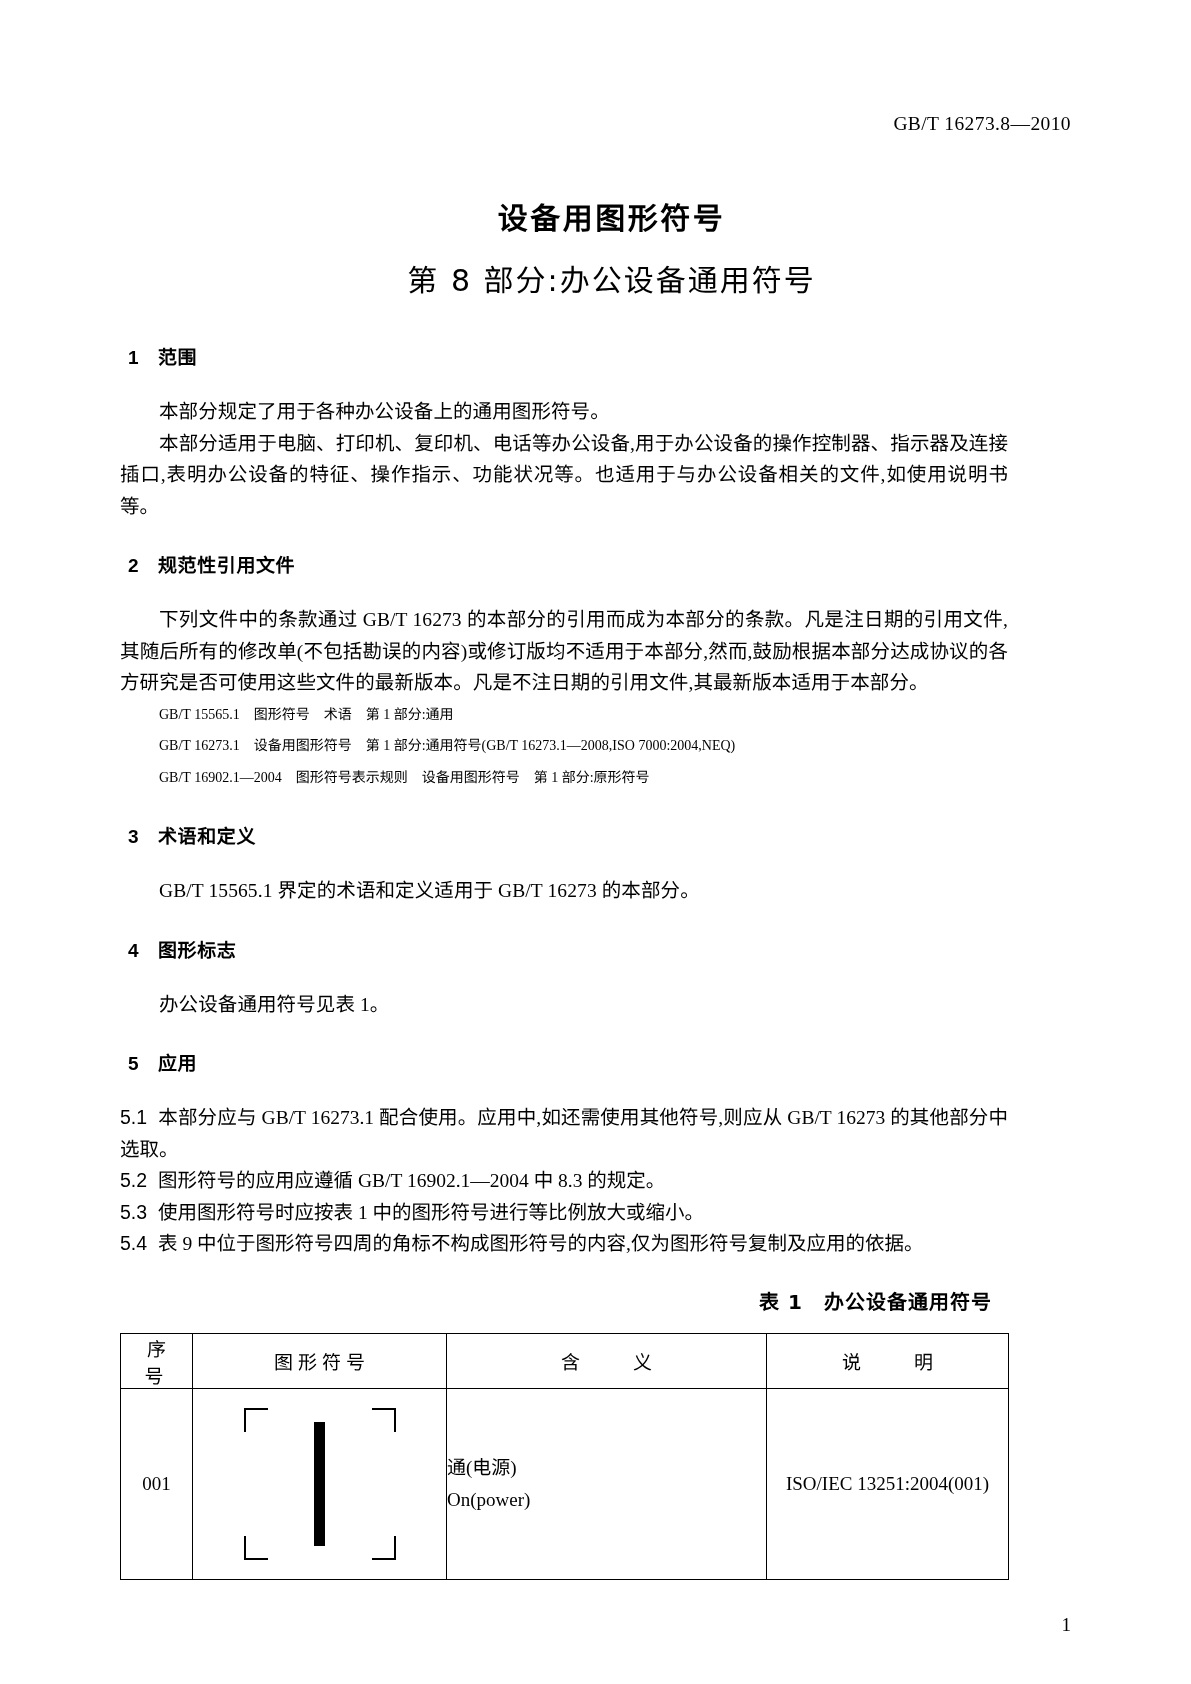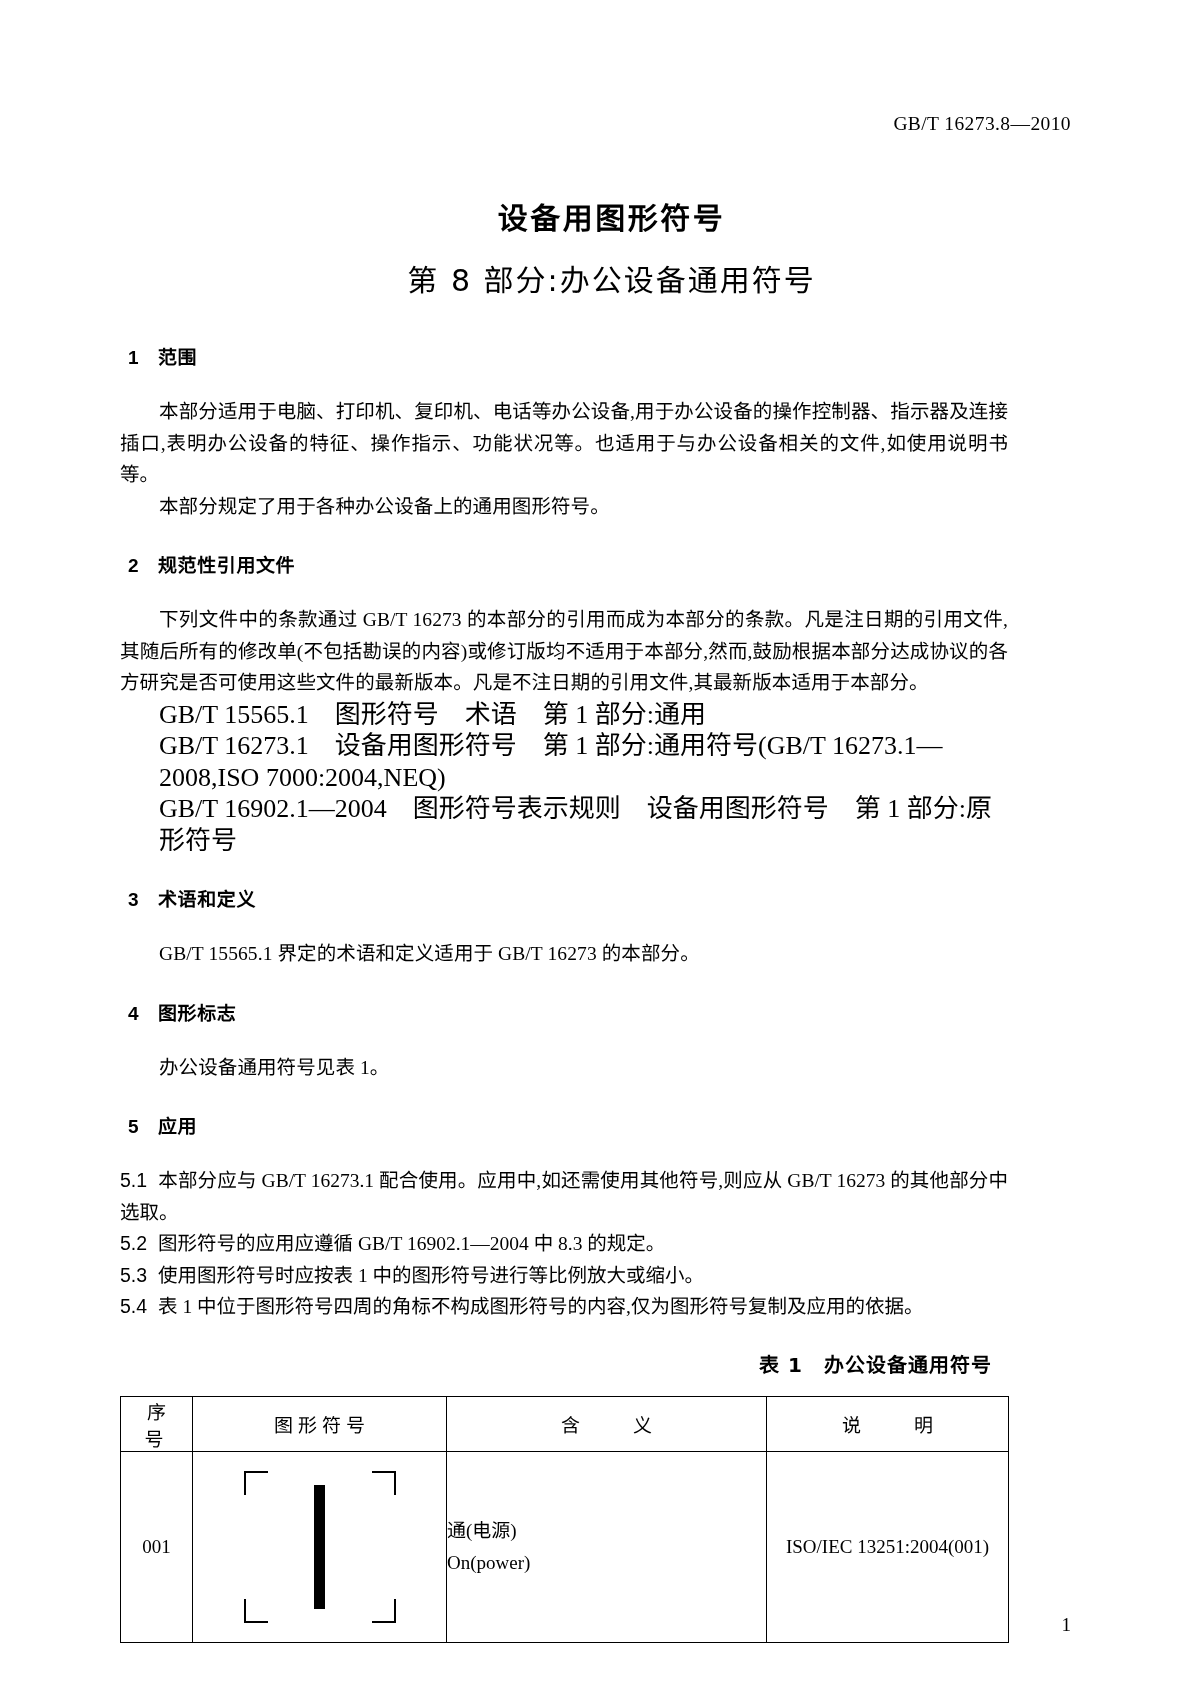--- a/index.html
+++ b/index.html
@@ -90,21 +90,21 @@
     text-align: justify;
     text-justify: inter-ideograph;
     letter-spacing: 0.1px;
   }
   p.indent { text-indent: 39px; }
 
   p.reflist {
     margin: 0;
     padding-left: 39px;
     font-family: "Liberation Serif", "DejaVu Serif", serif;
-    font-size: 26px;
+    font-size: 14px;
     line-height: 31.5px;
     text-indent: -0px;
   }
   p.subclause {
     margin: 0;
     font-family: "Liberation Serif", "DejaVu Serif", serif;
     font-size: 19.5px;
     line-height: 31.5px;
     text-align: justify;
     text-justify: inter-ideograph;
@@ -223,22 +223,22 @@
     <div class="title-line1">设备用图形符号</div>
     <div class="title-line2">第 8 部分:办公设备通用符号</div>
   </div>
 
   <div class="content">
 
     <h2 class="clause">
       <span class="num">1</span><span>范围</span>
     </h2>
     <div class="gap-md"></div>
+    <p class="para indent">本部分规定了用于各种办公设备上的通用图形符号。</p>
     <p class="para indent">本部分适用于电脑、打印机、复印机、电话等办公设备,用于办公设备的操作控制器、指示器及连接插口,表明办公设备的特征、操作指示、功能状况等。也适用于与办公设备相关的文件,如使用说明书等。</p>
-    <p class="para indent">本部分规定了用于各种办公设备上的通用图形符号。</p>
 
     <div class="gap-lg"></div>
 
     <h2 class="clause">
       <span class="num">2</span><span>规范性引用文件</span>
     </h2>
     <div class="gap-md"></div>
     <p class="para indent">下列文件中的条款通过 GB/T 16273 的本部分的引用而成为本部分的条款。凡是注日期的引用文件,其随后所有的修改单(不包括勘误的内容)或修订版均不适用于本部分,然而,鼓励根据本部分达成协议的各方研究是否可使用这些文件的最新版本。凡是不注日期的引用文件,其最新版本适用于本部分。</p>
     <p class="reflist">GB/T 15565.1　图形符号　术语　第 1 部分:通用</p>
     <p class="reflist">GB/T 16273.1　设备用图形符号　第 1 部分:通用符号(GB/T 16273.1—2008,ISO 7000:2004,NEQ)</p>
@@ -270,21 +270,21 @@
     <p class="subclause">
       <span class="snum">5.1</span><span>本部分应与 GB/T 16273.1 配合使用。应用中,如还需使用其他符号,则应从 GB/T 16273 的其他部分中选取。</span>
     </p>
     <p class="subclause">
       <span class="snum">5.2</span><span>图形符号的应用应遵循 GB/T 16902.1—2004 中 8.3 的规定。</span>
     </p>
     <p class="subclause">
       <span class="snum">5.3</span><span>使用图形符号时应按表 1 中的图形符号进行等比例放大或缩小。</span>
     </p>
     <p class="subclause">
-      <span class="snum">5.4</span><span>表 1 中位于图形符号四周的角标不构成图形符号的内容,仅为图形符号复制及应用的依据。</span>
+      <span class="snum">5.4</span><span>表 9 中位于图形符号四周的角标不构成图形符号的内容,仅为图形符号复制及应用的依据。</span>
     </p>
 
     <div class="gap-sm"></div>
 
     <p class="table-caption">表 1　办公设备通用符号</p>
 
     <table class="symtable">
       <colgroup>
         <col class="col-no">
         <col class="col-sym">

